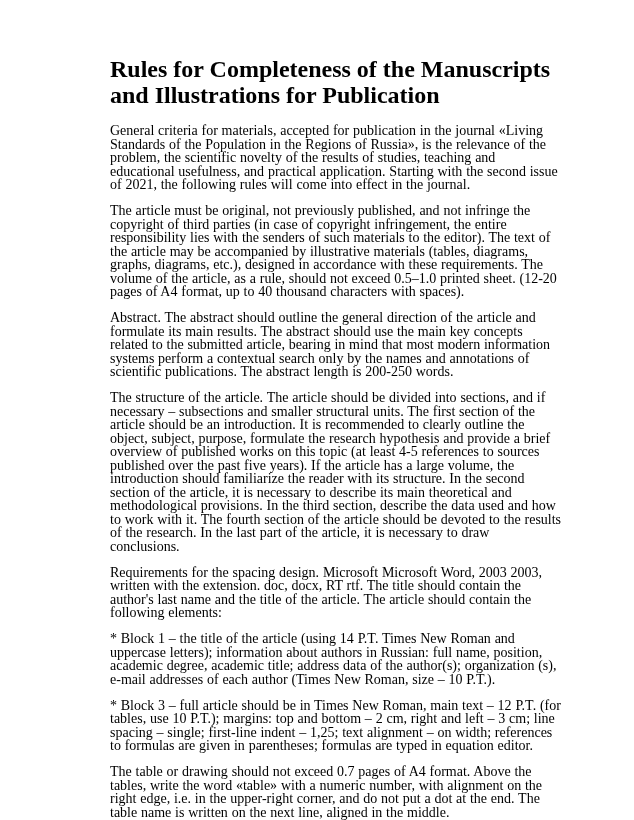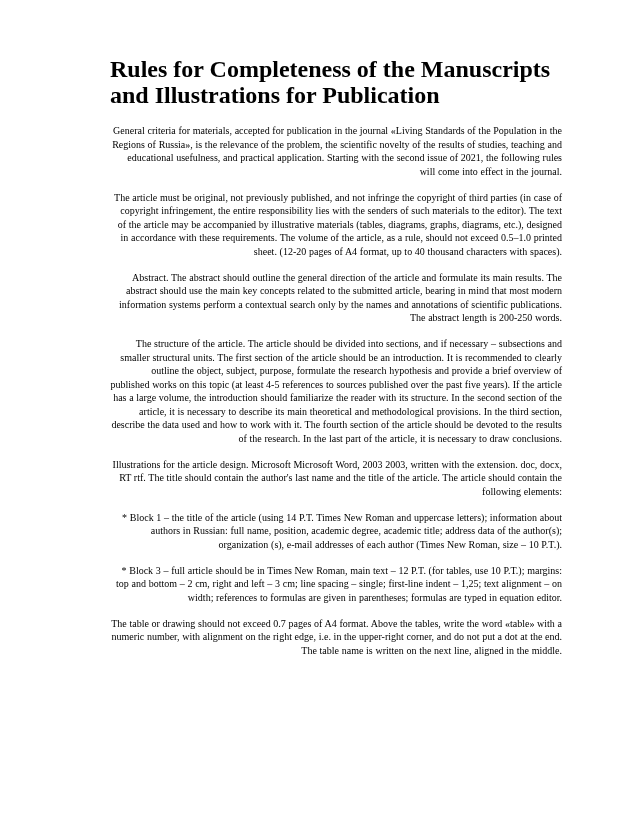--- a/index.html
+++ b/index.html
@@ -21,24 +21,24 @@
     top: 52px;
     width: 452px;
   }
   .doc-title {
     font-size: 24px;
     line-height: 26px;
     font-weight: bold;
     margin: 4px 0 16px 0;
   }
   .doc-para {
-    font-size: 10px;
+    font-size: 14px;
     line-height: 13.5px;
     margin: 0 0 12.5px 0;
-    text-align: right;
+    text-align: left;
     word-spacing: 0.02em;
   }
   .doc-para .lead {
     font-weight: normal;
   }
 </style>
 </head>
 <body>
 
 <div class="page-content">
@@ -46,21 +46,21 @@
   <h1 class="doc-title">Rules for Completeness of the Manuscripts and Illustrations for Publication</h1>
 
   <p class="doc-para"><strong class="lead"></strong><span>General criteria for materials, accepted for publication in the journal «Living Standards of the Population in the Regions of Russia», is the relevance of the problem, the scientific novelty of the results of studies, teaching and educational usefulness, and practical application. Starting with the second issue of 2021, the following rules will come into effect in the journal.</span></p>
 
   <p class="doc-para"><strong class="lead"></strong><span>The article must be original, not previously published, and not infringe the copyright of third parties (in case of copyright infringement, the entire responsibility lies with the senders of such materials to the editor). The text of the article may be accompanied by illustrative materials (tables, diagrams, graphs, diagrams, etc.), designed in accordance with these requirements. The volume of the article, as a rule, should not exceed 0.5–1.0 printed sheet. (12-20 pages of A4 format, up to 40 thousand characters with spaces).</span></p>
 
   <p class="doc-para"><strong class="lead">Abstract.</strong><span> The abstract should outline the general direction of the article and formulate its main results. The abstract should use the main key concepts related to the submitted article, bearing in mind that most modern information systems perform a contextual search only by the names and annotations of scientific publications. The abstract length is 200-250 words.</span></p>
 
   <p class="doc-para"><strong class="lead">The structure of the article.</strong><span> The article should be divided into sections, and if necessary – subsections and smaller structural units. The first section of the article should be an introduction. It is recommended to clearly outline the object, subject, purpose, formulate the research hypothesis and provide a brief overview of published works on this topic (at least 4-5 references to sources published over the past five years). If the article has a large volume, the introduction should familiarize the reader with its structure. In the second section of the article, it is necessary to describe its main theoretical and methodological provisions. In the third section, describe the data used and how to work with it. The fourth section of the article should be devoted to the results of the research. In the last part of the article, it is necessary to draw conclusions.</span></p>
 
-  <p class="doc-para"><strong class="lead">Illustrations for the article design.</strong><span> Microsoft Microsoft Word, 2003 2003, written with the extension. doc, docx, RT rtf. The title should contain the author's last name and the title of the article. The article should contain the following elements:</span></p>
+  <p class="doc-para"><strong class="lead">Requirements for the spacing design.</strong><span> Microsoft Microsoft Word, 2003 2003, written with the extension. doc, docx, RT rtf. The title should contain the author's last name and the title of the article. The article should contain the following elements:</span></p>
 
   <p class="doc-para"><strong class="lead"></strong><span>* Block 1 – the title of the article (using 14 P.T. Times New Roman and uppercase letters); information about authors in Russian: full name, position, academic degree, academic title; address data of the author(s); organization (s), e-mail addresses of each author (Times New Roman, size – 10 P.T.).</span></p>
 
 
   <p class="doc-para"><strong class="lead"></strong><span>* Block 3 – full article should be in Times New Roman, main text – 12 P.T. (for tables, use 10 P.T.); margins: top and bottom – 2 cm, right and left – 3 cm; line spacing – single; first-line indent – 1,25; text alignment – on width; references to formulas are given in parentheses; formulas are typed in equation editor.</span></p>
 
   <p class="doc-para"><strong class="lead"></strong><span>The table or drawing should not exceed 0.7 pages of A4 format. Above the tables, write the word «table» with a numeric number, with alignment on the right edge, i.e. in the upper-right corner, and do not put a dot at the end. The table name is written on the next line, aligned in the middle.</span></p>
 
 </div>
 

